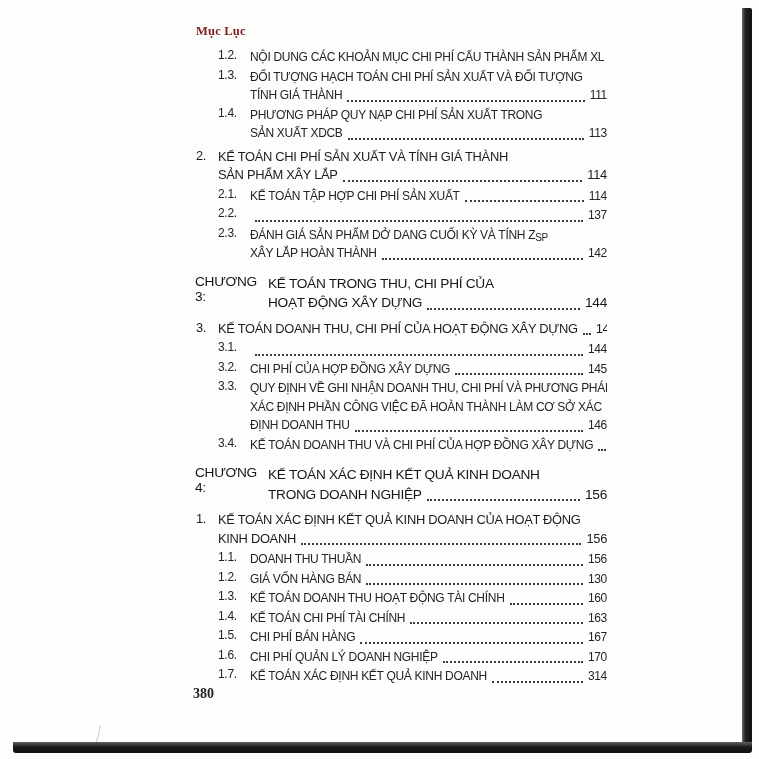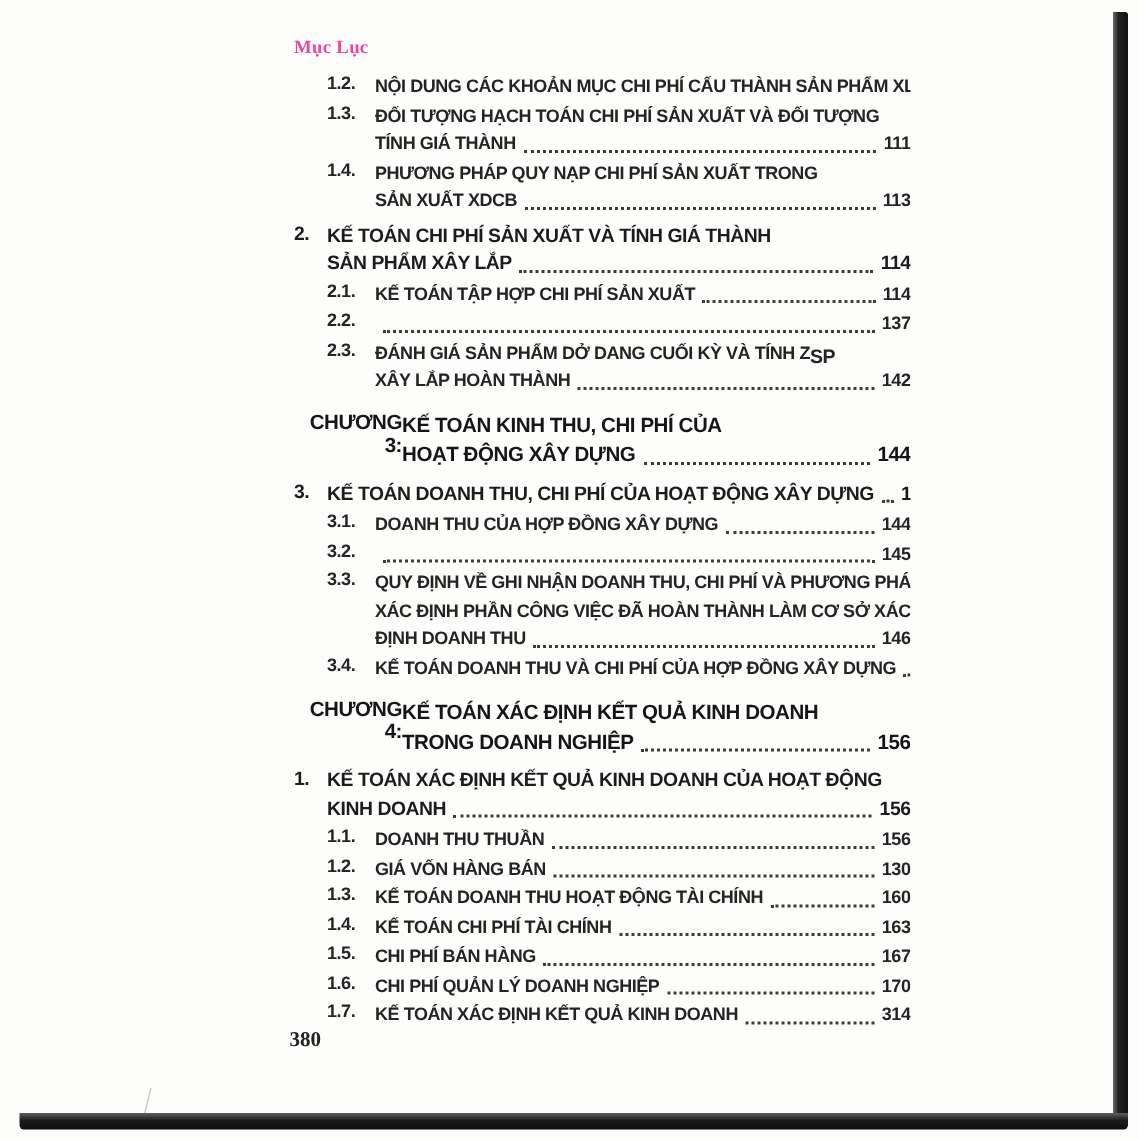--- a/index.html
+++ b/index.html
@@ -26,59 +26,59 @@
     background:linear-gradient(to bottom,#5f5f5f 0%, #1c1c1c 45%, #0e0e0e 100%);
     border-radius:0 0 3px 3px;
   }
   .page-curl-line {
     position:absolute; left:97px; bottom:8px; width:1px; height:26px;
     background:#c9c9c4; transform:rotate(14deg);
   }
   .running-head {
     position:absolute; top:24px; left:196px;
     font-family:"Liberation Serif", serif;
-    font-weight:bold; font-size:12.5px; color:#ec4899;
+    font-weight:bold; font-size:12.5px; color:#7f1d1d;
     letter-spacing:0.2px;
   }
   .page-number-footer {
     position:absolute; top:686px; left:193px;
     font-family:"Liberation Serif", serif;
     font-weight:bold; font-size:14px; color:#222;
   }
   .toc {
     position:absolute; top:48px; left:193px; width:414px;
   }
   .row {
     display:flex; align-items:flex-start;
-    font-weight:bold;
+    font-weight:normal;
     letter-spacing:-0.3px;
   }
   .row .num { flex:0 0 auto; }
   .row .lines { flex:1 1 auto; min-width:0; }
   .line {
     display:flex; align-items:flex-end;
     line-height:18.5px; white-space:nowrap; overflow:hidden;text-align:right;
   }
   .txt { flex:0 1 auto; }
   .leader {
     flex:1 1 auto; min-width:8px; height:5px;
     border-bottom:2px dotted #3c3c3c;
     margin:0 5px 3px 5px;
   }
   .pg { flex:0 0 auto; }
-  sub.subscript { font-size:13px; vertical-align:baseline; position:relative; top:3px; }
+  sub.subscript { font-size:10px; vertical-align:baseline; position:relative; top:3px; }
 
   .sub { padding-left:25px; font-size:12px; margin-bottom:1px; color:#242424; }
   .sub .num { width:32px; }
 
   .section { padding-left:3px; font-size:12.9px; margin-top:5px; margin-bottom:2px; color:#1c1c1c; }
   .section .num { width:22px; }
 
   .chapter { padding-left:2px; font-size:13.7px; margin-top:11px; margin-bottom:7px; color:#161616; }
-  .chapter .num { width:73px;text-align:right; }
+  .chapter .num { width:73px; }
   .chapter .line { line-height:19.5px; }
 </style>
 </head>
 <body>
 
 <div class="page-surface"></div>
 
 <div class="running-head">Mục Lục</div>
 
 <div class="toc">
@@ -159,21 +159,21 @@
           <span class="txt">XÂY LẮP HOÀN THÀNH</span>
           <span class="leader"></span>
           <span class="pg">142</span>
         </div>
       </div>
     </div>
     <div class="row chapter">
       <span class="num">CHƯƠNG 3:</span>
       <div class="lines">
         <div class="line">
-          <span class="txt">KẾ TOÁN KINH THU, CHI PHÍ CỦA</span>
+          <span class="txt">KẾ TOÁN TRONG THU, CHI PHÍ CỦA</span>
         </div>
         <div class="line">
           <span class="txt">HOẠT ĐỘNG XÂY DỰNG</span>
           <span class="leader"></span>
           <span class="pg">144</span>
         </div>
       </div>
     </div>
     <div class="row section">
       <span class="num">3.</span>
@@ -182,30 +182,30 @@
           <span class="txt">KẾ TOÁN DOANH THU, CHI PHÍ CỦA HOẠT ĐỘNG XÂY DỰNG</span>
           <span class="leader"></span>
           <span class="pg">144</span>
         </div>
       </div>
     </div>
     <div class="row sub">
       <span class="num">3.1.</span>
       <div class="lines">
         <div class="line">
-          <span class="txt">DOANH THU CỦA HỢP ĐỒNG XÂY DỰNG</span>
           <span class="leader"></span>
           <span class="pg">144</span>
         </div>
       </div>
     </div>
     <div class="row sub">
       <span class="num">3.2.</span>
       <div class="lines">
         <div class="line">
+          <span class="txt">CHI PHÍ CỦA HỢP ĐỒNG XÂY DỰNG</span>
           <span class="leader"></span>
           <span class="pg">145</span>
         </div>
       </div>
     </div>
     <div class="row sub">
       <span class="num">3.3.</span>
       <div class="lines">
         <div class="line">
           <span class="txt">QUY ĐỊNH VỀ GHI NHẬN DOANH THU, CHI PHÍ VÀ PHƯƠNG PHÁP</span>

